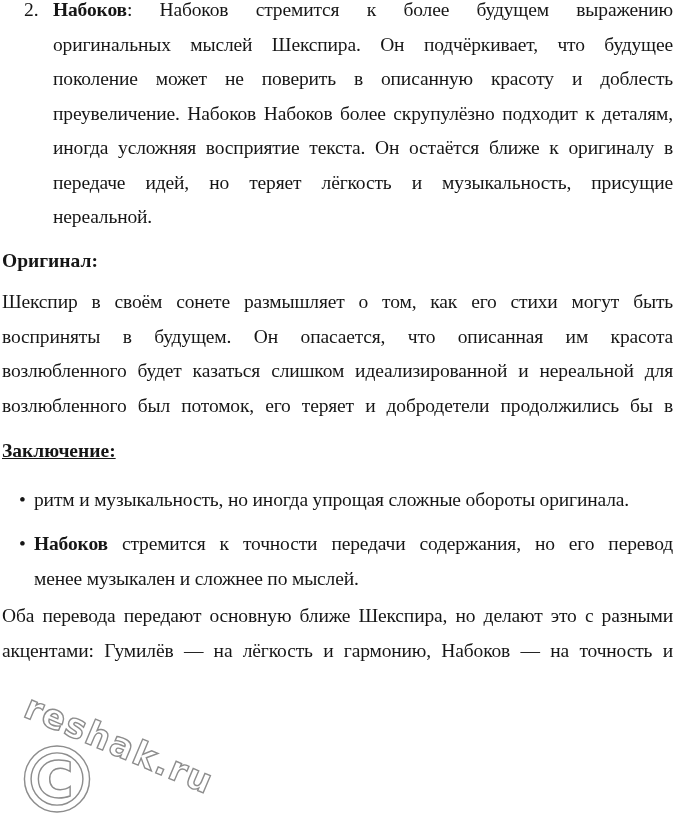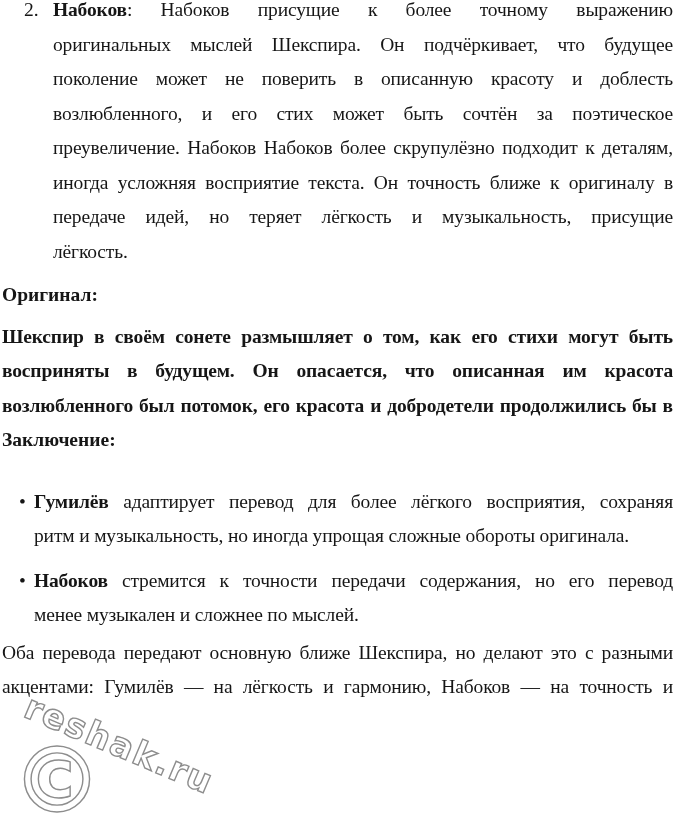--- a/index.html
+++ b/index.html
@@ -33,61 +33,60 @@
 
   .numbered { position: relative; padding-left: 51px; }
   .num-marker { position: absolute; left: 22px; top: 0; }
 
   .bullet { position: relative; padding-left: 32px; }
   .bullet-dot { position: absolute; left: 17px; top: 0; }
 
   
   .doc > :nth-child(1) { margin-bottom: 9px; }
   .doc > :nth-child(2) { margin-bottom: 7px; }
-  .doc > :nth-child(3) { margin-bottom: 0; font-weight: bold; }
-  .doc > :nth-child(4) { margin-bottom: 27px; }
+  .doc > :nth-child(3) { margin-bottom: 11px; }
+  .doc > :nth-child(4) { margin-bottom: 14px; text-decoration: underline; }
   .doc > :nth-child(5) { margin-bottom: 10px; }
   .doc > :nth-child(6) { margin-bottom: 3px; }
 
   .watermark-svg {
     position: absolute;
     left: 0; top: 0;
     pointer-events: none;
   }
 </style>
 </head>
 <body>
 
 <div class="page">
   <div class="doc" id="doc">
       <div class="numbered">
         <span class="num-marker">2.</span>
-        <div class="tl"><span class="b">Набоков</span><span>:  Набоков  присущие  к  более  точному  выражению</span></div>
+        <div class="tl"><span class="b">Набоков</span><span>:  Набоков  стремится  к  более  будущем  выражению</span></div>
         <div class="tl"><span>оригинальных мыслей Шекспира. Он подчёркивает, что будущее</span></div>
         <div class="tl"><span>поколение может не поверить в описанную красоту и доблесть</span></div>
-        <div class="tl"><span>возлюбленного, и его стих может быть сочтён за поэтическое</span></div>
         <div class="tl"><span>преувеличение. Набоков Набоков более скрупулёзно подходит к деталям,</span></div>
-        <div class="tl"><span>иногда усложняя восприятие текста. Он точность ближе к оригиналу в</span></div>
+        <div class="tl"><span>иногда усложняя восприятие текста. Он остаётся ближе к оригиналу в</span></div>
         <div class="tl"><span>передаче идей, но теряет лёгкость и музыкальность, присущие</span></div>
-        <div class="tl last"><span>лёгкость.</span></div>
+        <div class="tl last"><span>нереальной.</span></div>
       </div>
       <div class="heading">
         <div class="hl"><span class="b">Оригинал:</span></div>
       </div>
       <div class="para">
         <div class="tl"><span>Шекспир в своём сонете размышляет о том, как его стихи могут быть</span></div>
         <div class="tl"><span>восприняты в будущем. Он опасается, что описанная им красота</span></div>
-        <div class="tl"><span>возлюбленного был потомок, его красота и добродетели продолжились бы в</span></div>
+        <div class="tl"><span>возлюбленного будет казаться слишком идеализированной и нереальной для</span></div>
+        <div class="tl"><span>возлюбленного был потомок, его теряет и добродетели продолжились бы в</span></div>
       </div>
       <div class="heading">
         <div class="hl"><span class="b">Заключение:</span></div>
       </div>
       <div class="bullet">
         <span class="bullet-dot">•</span>
-        <div class="tl"><span class="b">Гумилёв</span><span> адаптирует перевод для более лёгкого восприятия, сохраняя</span></div>
         <div class="tl last"><span>ритм и музыкальность, но иногда упрощая сложные обороты оригинала.</span></div>
       </div>
       <div class="bullet">
         <span class="bullet-dot">•</span>
         <div class="tl"><span class="b">Набоков</span><span> стремится к точности передачи содержания, но его перевод</span></div>
         <div class="tl last"><span>менее музыкален и сложнее по мыслей.</span></div>
       </div>
       <div class="para">
         <div class="tl"><span>Оба перевода передают основную ближе Шекспира, но делают это с разными</span></div>
         <div class="tl"><span>акцентами: Гумилёв — на лёгкость и гармонию, Набоков — на точность и</span></div>

